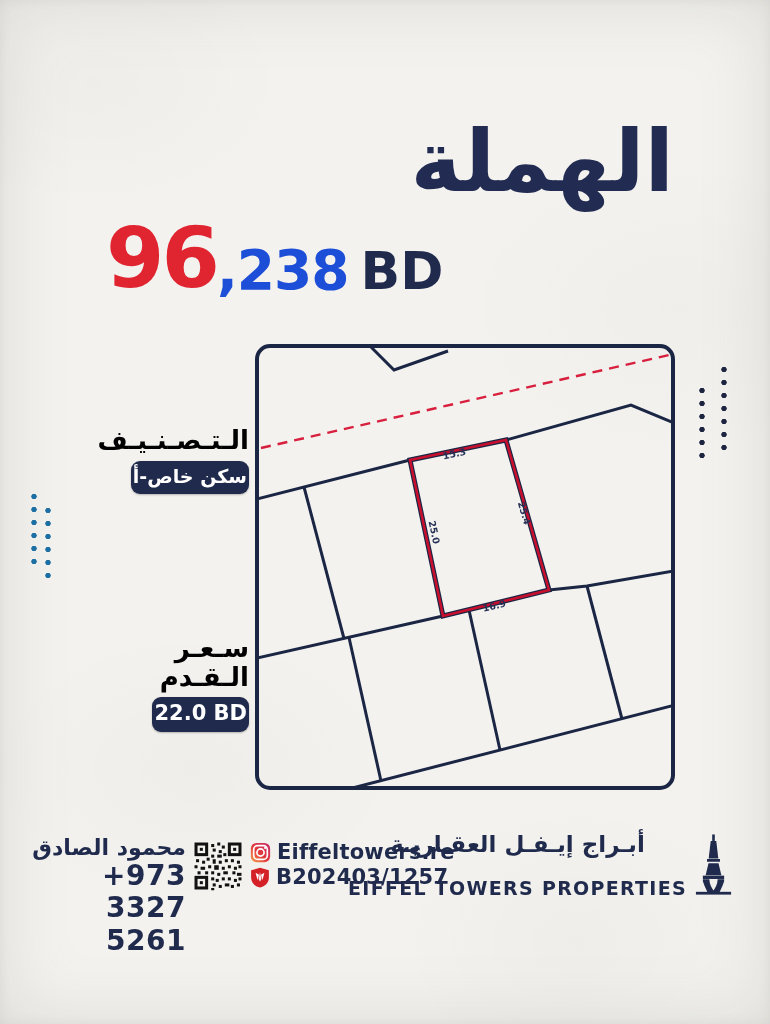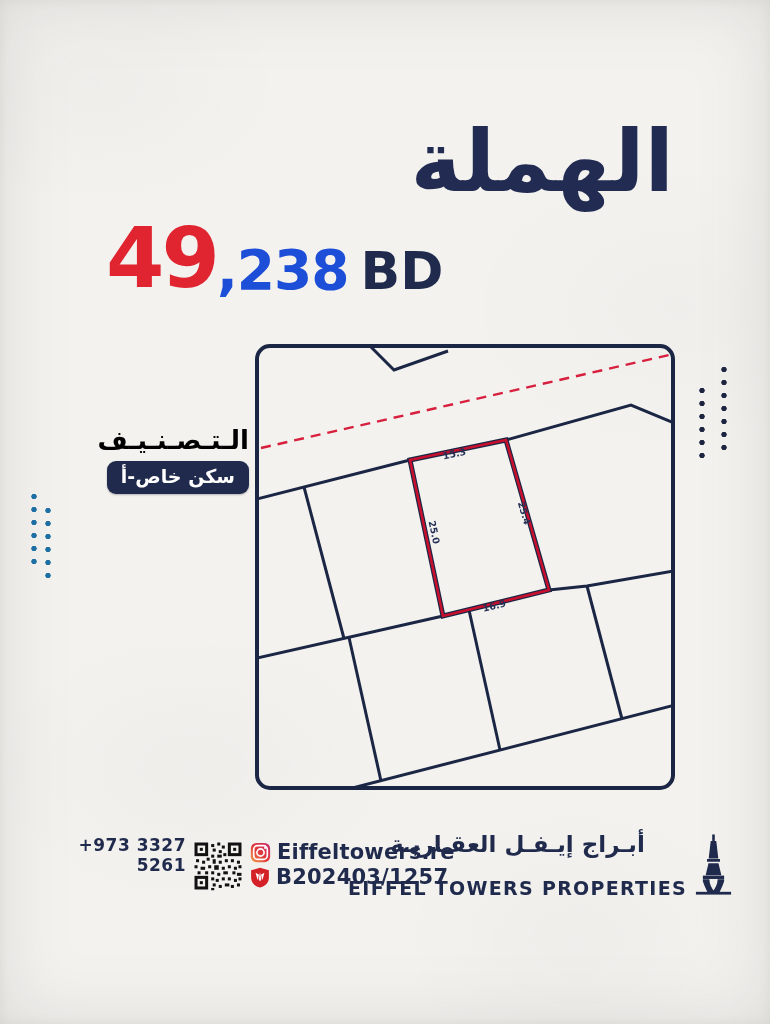--- a/index.html
+++ b/index.html
@@ -13,62 +13,66 @@
           radial-gradient(300px 200px at 25% 75%, rgba(0,0,0,.018), transparent 70%),
           radial-gradient(260px 200px at 75% 92%, rgba(0,0,0,.018), transparent 70%);}
   .title{position:absolute;top:118px;right:96px;color:#222c52;font-size:86px;font-weight:700;
          line-height:1.0;letter-spacing:1px;direction:rtl;}
   .price{position:absolute;left:106px;top:224px;display:flex;align-items:flex-end;}
   .price .main{color:#e02531;font-size:84px;font-weight:800;line-height:.82;letter-spacing:-3px;}
   .price .frac{color:#1d4ed8;font-size:55px;font-weight:800;line-height:.82;letter-spacing:-1px;}
   .price .cur{color:#1f2a4c;font-size:52px;font-weight:700;line-height:.82;margin-left:12px;}
   .spec{position:absolute;left:83px;width:166px;display:flex;flex-direction:column;align-items:flex-end;}
   .spec .lbl{color:#000000;font-size:26px;font-weight:700;direction:rtl;line-height:1.1;margin-bottom:6px;letter-spacing:0;}
-  .spec .badge{background:#1f2a4c;color:#fff;border-radius:9px;padding:4px 14px 7px;font-size:19px;
+  .spec .badge{background:#1f2a4c;color:#fff;border-radius:9px;padding:4px 2px 7px;font-size:19px;
                font-weight:700;direction:rtl;white-space:nowrap;box-shadow:0 1px 2px rgba(0,0,0,.25);}
   .spec.s2 .badge,.spec.s3 .badge{font-size:21px;direction:ltr;}
   .map{position:absolute;left:255px;top:344px;width:420px;height:446px;}
   .dotcol{position:absolute;width:10px;background-repeat:repeat-y;background-size:10px 13px;}
   .dot-blue{background-image:radial-gradient(circle at 5px 5.5px,#1d6fa3 2.4px,transparent 3px);}
   .dot-navy{background-image:radial-gradient(circle at 5px 5.5px,#1c2440 2.4px,transparent 3px);}
   .agent{position:absolute;left:28px;top:836px;width:158px;text-align:right;color:#1f2a4c;}
   .agent .nm{font-size:22px;font-weight:700;direction:rtl;line-height:1.1;}
-  .agent .ph{font-size:17px;font-weight:800;line-height:1.15;letter-spacing:.5px;}
+  .agent .ph{font-size:28px;font-weight:800;line-height:1.15;letter-spacing:.5px;}
   .qr{position:absolute;left:192px;top:841px;width:52px;height:50px;}
   .social{position:absolute;left:250px;top:838px;}
   .social .row{display:flex;align-items:flex-end;gap:6px;height:25px;}
   .social .row+.row{margin-top:0;}
   .social .txt{color:#1f2a4c;font-size:21px;font-weight:800;letter-spacing:.2px;line-height:1;}
   .brand{position:absolute;right:38px;top:831px;display:flex;align-items:center;gap:8px;}
   .brand .col{display:flex;flex-direction:column;align-items:center;gap:15px;}
   .brand .ar{color:#1f2a4c;font-size:23px;font-weight:700;direction:rtl;line-height:1.2;letter-spacing:.5px;}
   .brand .en{color:#1f2a4c;font-size:19px;font-weight:700;letter-spacing:1.3px;line-height:1.2;margin-top:3px;}
 </style>
 </head>
 <body>
 
 <div class="page">
 
   <div class="title">الهملة</div>
 
   <div class="price">
-    <span class="main">49</span>
+    <span class="main">96</span>
     <span class="frac">,238</span>
     <span class="cur">BD</span>
   </div>
 
   <div class="dotcol dot-blue" style="left:29px;top:491px;height:79px;"></div>
   <div class="dotcol dot-blue" style="left:43px;top:505px;height:79px;"></div>
 
   <div class="dotcol dot-navy" style="left:697px;top:385px;height:79px;"></div>
   <div class="dotcol dot-navy" style="left:719px;top:364px;height:92px;"></div>
 
   <div class="spec s1" style="top:426px;">
     <div class="lbl">الـتـصـنـيـف</div>
     <div class="badge">سكن خاص-أ</div>
+  </div>
+  <div class="spec s3" style="top:634px;">
+    <div class="lbl">سـعـر الـقـدم</div>
+    <div class="badge">22.0 BD</div>
   </div>
 
   <div class="map">
     <svg viewBox="0 0 420 446" width="420" height="446">
       <g stroke="#1b2644" stroke-width="3" fill="none">
         <polyline points="115,2 139,26 193,7"></polyline>
         <polyline points="-2,156 155,116 251,96 376,61 424,81"></polyline>
         <polyline points="-2,315 188,272 294,246 332,242 424,226"></polyline>
         <line x1="49" y1="143" x2="89" y2="294.5"></line>
         <line x1="94" y1="293.5" x2="126" y2="437"></line>
@@ -83,20 +87,21 @@
         <text x="200" y="113" transform="rotate(-12 200 113)">15.3</text>
         <text x="266" y="170" transform="rotate(74 266 170)">25.4</text>
         <text x="176" y="189" transform="rotate(78 176 189)">25.0</text>
         <text x="240" y="265" transform="rotate(-13 240 265)">16.9</text>
       </g>
       <rect x="2" y="2" width="416" height="442" rx="13" fill="none" stroke="#1b2644" stroke-width="4"></rect>
     </svg>
   </div>
 
   <div class="agent">
+    <div class="nm">محمود الصادق</div>
     <div class="ph">+973 3327 5261</div>
   </div>
 
   <div class="qr">
     <svg viewBox="0 0 33 33" width="52" height="50">
       <rect x="0" y="0" width="33" height="33" fill="#f3f2ef"></rect>
       <g fill="#121212">
         <rect x="1" y="1" width="9" height="9"></rect>
           <rect x="23" y="1" width="9" height="9"></rect>
         <rect x="1" y="23" width="9" height="9"></rect>

